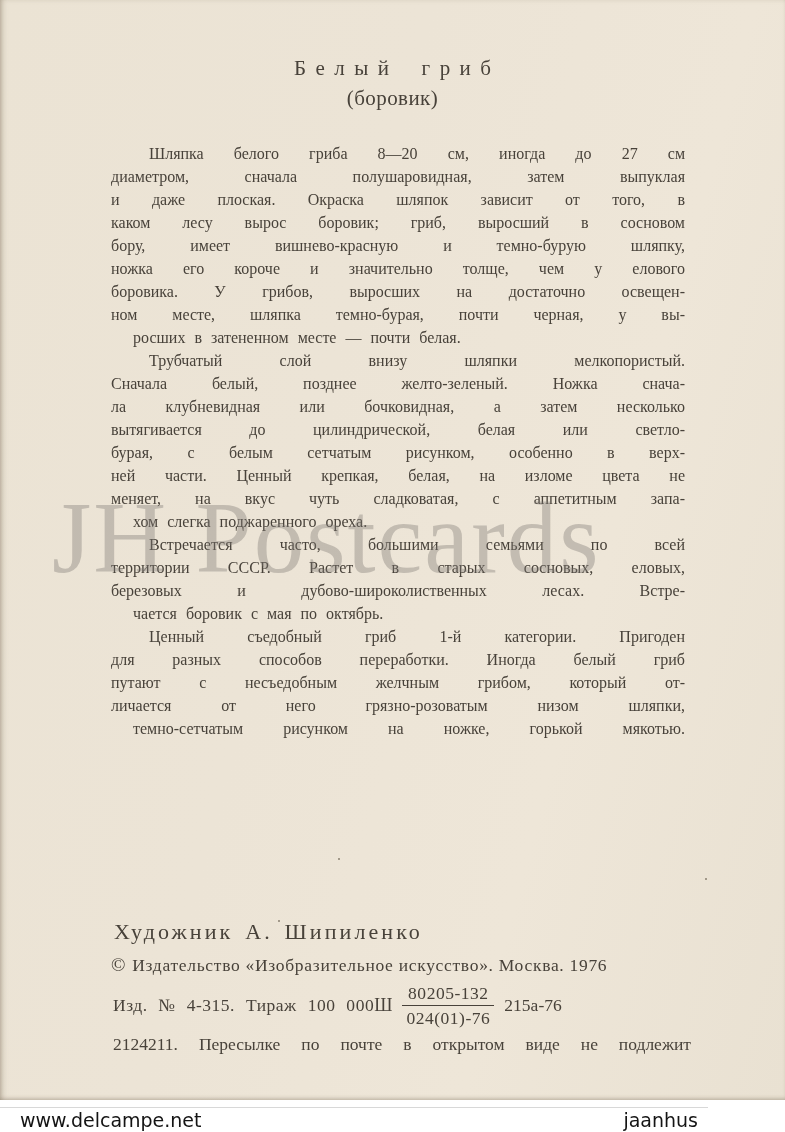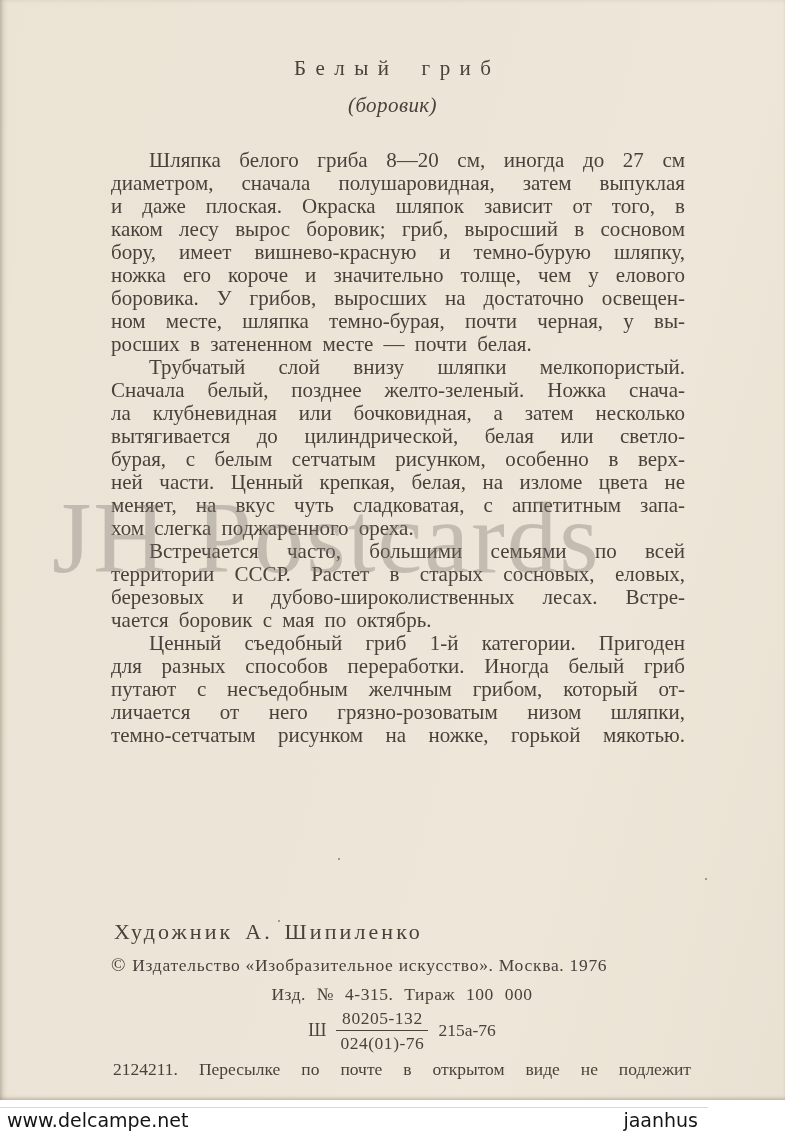--- a/index.html
+++ b/index.html
@@ -21,38 +21,37 @@
     padding-top:56px;
     text-align:center;
     font-size:21px;
     letter-spacing:0.45em;
     word-spacing:0.4em;
     text-indent:0.45em; 
   }
   .subtitle {
     text-align:center;
     font-size:21px;
-    margin-top:12px;
+    margin-top:5px;
     letter-spacing:0.02em;
-    font-style:italic;
   }
   .body-text {
     margin:31px 100px 0 111px;
-    font-size:21px;
+    font-size:16px;
   }
   .para { margin:0; }
   .line {
     height:23px;
     line-height:23px;
     text-align:justify;
     text-align-last:justify;
     word-spacing:2px;
   }
   .line.first { text-indent:38px; }
-  .para .line.last { text-align-last:left; word-spacing:5px; }
+  .para .line.last { text-align-last:left; word-spacing:5px;margin-left:22px; }
   .para.full-last .line.last { text-align-last:justify; word-spacing:2px; }
 
   .artist-line {
     position:absolute; left:114px; top:919px;
     font-size:22px;
     letter-spacing:0.14em;
     word-spacing:0.15em;
   }
   .copyright-line {
     position:absolute; left:111px; top:954px;
@@ -62,21 +61,20 @@
   .copyright-line .csym { font-size:19px; margin-right:6px; }
 
   .imprint {
     position:absolute; left:113px; top:982px;
     width:578px;
     font-size:17.5px;
   }
   .imprint-row {
     display:flex;
     align-items:center;
-    flex-direction:column;
   }
   .imprint-left .iline {
     line-height:25px;
     word-spacing:6px;
     letter-spacing:0.03em;
   }
   .code-block {
     display:flex;
     align-items:center;
     gap:10px;
@@ -108,21 +106,21 @@
   }
   .bottom-bar {
     position:absolute; left:0; bottom:0;
     width:708px; height:25px;
     background:#ffffff;
     border-top:1px solid #d8d8d8;
     display:flex;
     justify-content:space-between;
     align-items:flex-end;
     box-sizing:border-box;
-    padding:0 10px 1px 7px;
+    padding:0 10px 1px 20px;
     font-family:"DejaVu Sans", sans-serif;
     font-size:19px;
     color:#141414;
   }
   .speck { position:absolute; width:2px; height:2px; background:#8a8070; border-radius:50%; }
 </style>
 </head>
 <body>
 
 <div class="card">

